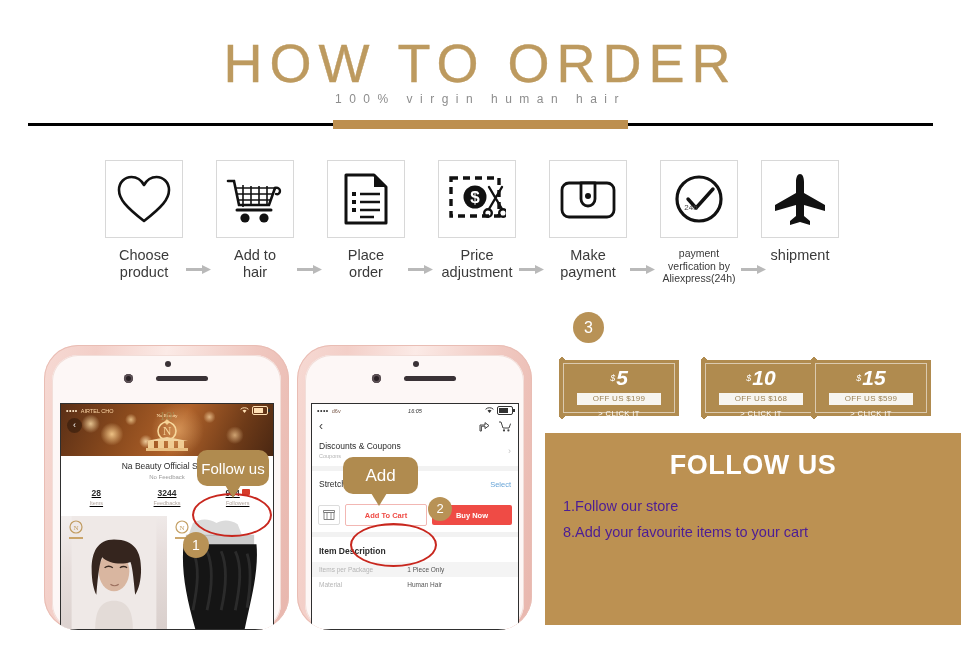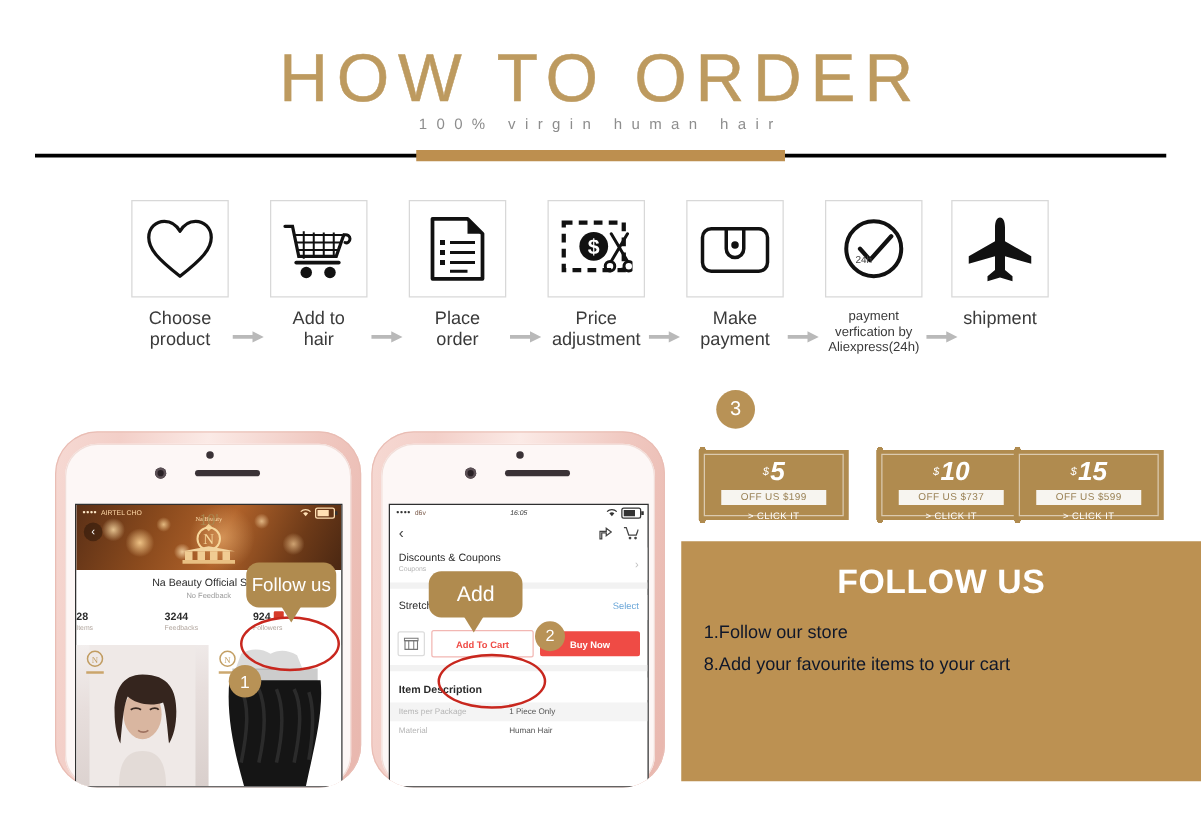--- a/index.html
+++ b/index.html
@@ -80,21 +80,21 @@
       radial-gradient(circle at 55% 50%,rgba(255,205,140,.45) 0,rgba(255,205,140,0) 22%),
       linear-gradient(115deg,#5a2f16 0%,#8a4a1d 30%,#b0622a 55%,#6d3a18 82%,#4a2712 100%);
   }
   .banner-logo{position:absolute;left:50%;top:6px;transform:translateX(-50%);text-align:center;}
   .back-btn{position:absolute;left:6px;top:14px;width:15px;height:15px;border-radius:50%;
     background:rgba(0,0,0,.32);color:#fff;font-size:9px;line-height:15px;text-align:center;}
   .store-name{position:absolute;left:0;right:0;top:57px;text-align:center;font-size:8.5px;
     color:#2b2b2b;font-family:"Liberation Sans",sans-serif;}
   .store-fb{position:absolute;left:0;right:0;top:70px;text-align:center;font-size:6px;color:#9a9a9a;}
   .stats{position:absolute;left:0;right:0;top:84px;display:flex;}
-  .stat{flex:1;}
+  .stat{flex:1;text-align:center;text-decoration:underline;}
   .stat .num{font-size:8.5px;font-weight:bold;color:#2b2b2b;}
   .stat .cap{font-size:5.5px;color:#b0a49c;margin-top:2px;}
   .flagdot{display:inline-block;width:8px;height:6px;background:#d63b2a;vertical-align:1px;margin-left:2px;
     border-radius:1px;}
   .red-ellipse{position:absolute;border:2.5px solid #c8271e;border-radius:50%;}
   .products{position:absolute;left:0;right:0;top:112px;bottom:0;display:flex;}
   .prod{flex:1;position:relative;overflow:hidden;}
   .prod.a{background:linear-gradient(170deg,#f3efee 0%,#e7dedc 40%,#d9cfcc 100%);}
   .prod.b{background:#ffffff;}
   .wm{position:absolute;left:4px;top:3px;width:22px;height:22px;opacity:.85;}
@@ -148,21 +148,21 @@
   .coupon .amt{position:relative;margin-top:7px;font-size:21px;font-style:italic;font-weight:bold;
     line-height:21px;font-family:"Liberation Sans",sans-serif;}
   .coupon .amt sup{font-size:9px;font-style:italic;font-weight:normal;vertical-align:4px;margin-right:1px;}
   .coupon .off{position:relative;margin:4px auto 0;width:84px;background:#f7f5f0;color:#a8考;
     color:#9a8256;font-size:8px;line-height:12px;letter-spacing:.3px;}
   .coupon .click{position:relative;margin-top:4px;font-size:7.5px;letter-spacing:.4px;}
 
   .followpanel{position:absolute;left:545px;top:433px;width:416px;height:192px;background:#bc9152;}
   .fp-title{position:absolute;left:0;right:0;top:17px;text-align:center;color:#fff;font-size:27px;
     font-weight:bold;letter-spacing:.5px;font-family:"Liberation Sans",sans-serif;}
-  .fp-list{position:absolute;left:18px;top:60px;right:14px;color:#0f172a;font-size:14.5px;
+  .fp-list{position:absolute;left:18px;top:60px;right:14px;color:#4c1d95;font-size:14.5px;
     line-height:26px;font-family:"Liberation Sans",sans-serif;}
 </style>
 </head>
 <body>
 
 <div class="page">
 
   <div class="header">
     <div class="title">HOW TO ORDER</div>
     <div class="subtitle">100% virgin human hair</div>
@@ -485,21 +485,21 @@
     <div class="coupon" style="left:14px;">
       <div class="inner"></div>
       <div class="amt"><sup>$</sup><span>5</span></div>
       <div class="off">OFF US $199</div>
       <div class="click">&gt; CLICK IT</div>
     </div>
 
     <div class="coupon" style="left:156px;">
       <div class="inner"></div>
       <div class="amt"><sup>$</sup><span>10</span></div>
-      <div class="off">OFF US $737</div>
+      <div class="off">OFF US $168</div>
       <div class="click">&gt; CLICK IT</div>
     </div>
 
     <div class="coupon" style="left:266px;">
       <div class="inner"></div>
       <div class="amt"><sup>$</sup><span>15</span></div>
       <div class="off">OFF US $599</div>
       <div class="click">&gt; CLICK IT</div>
     </div>
   </div>

